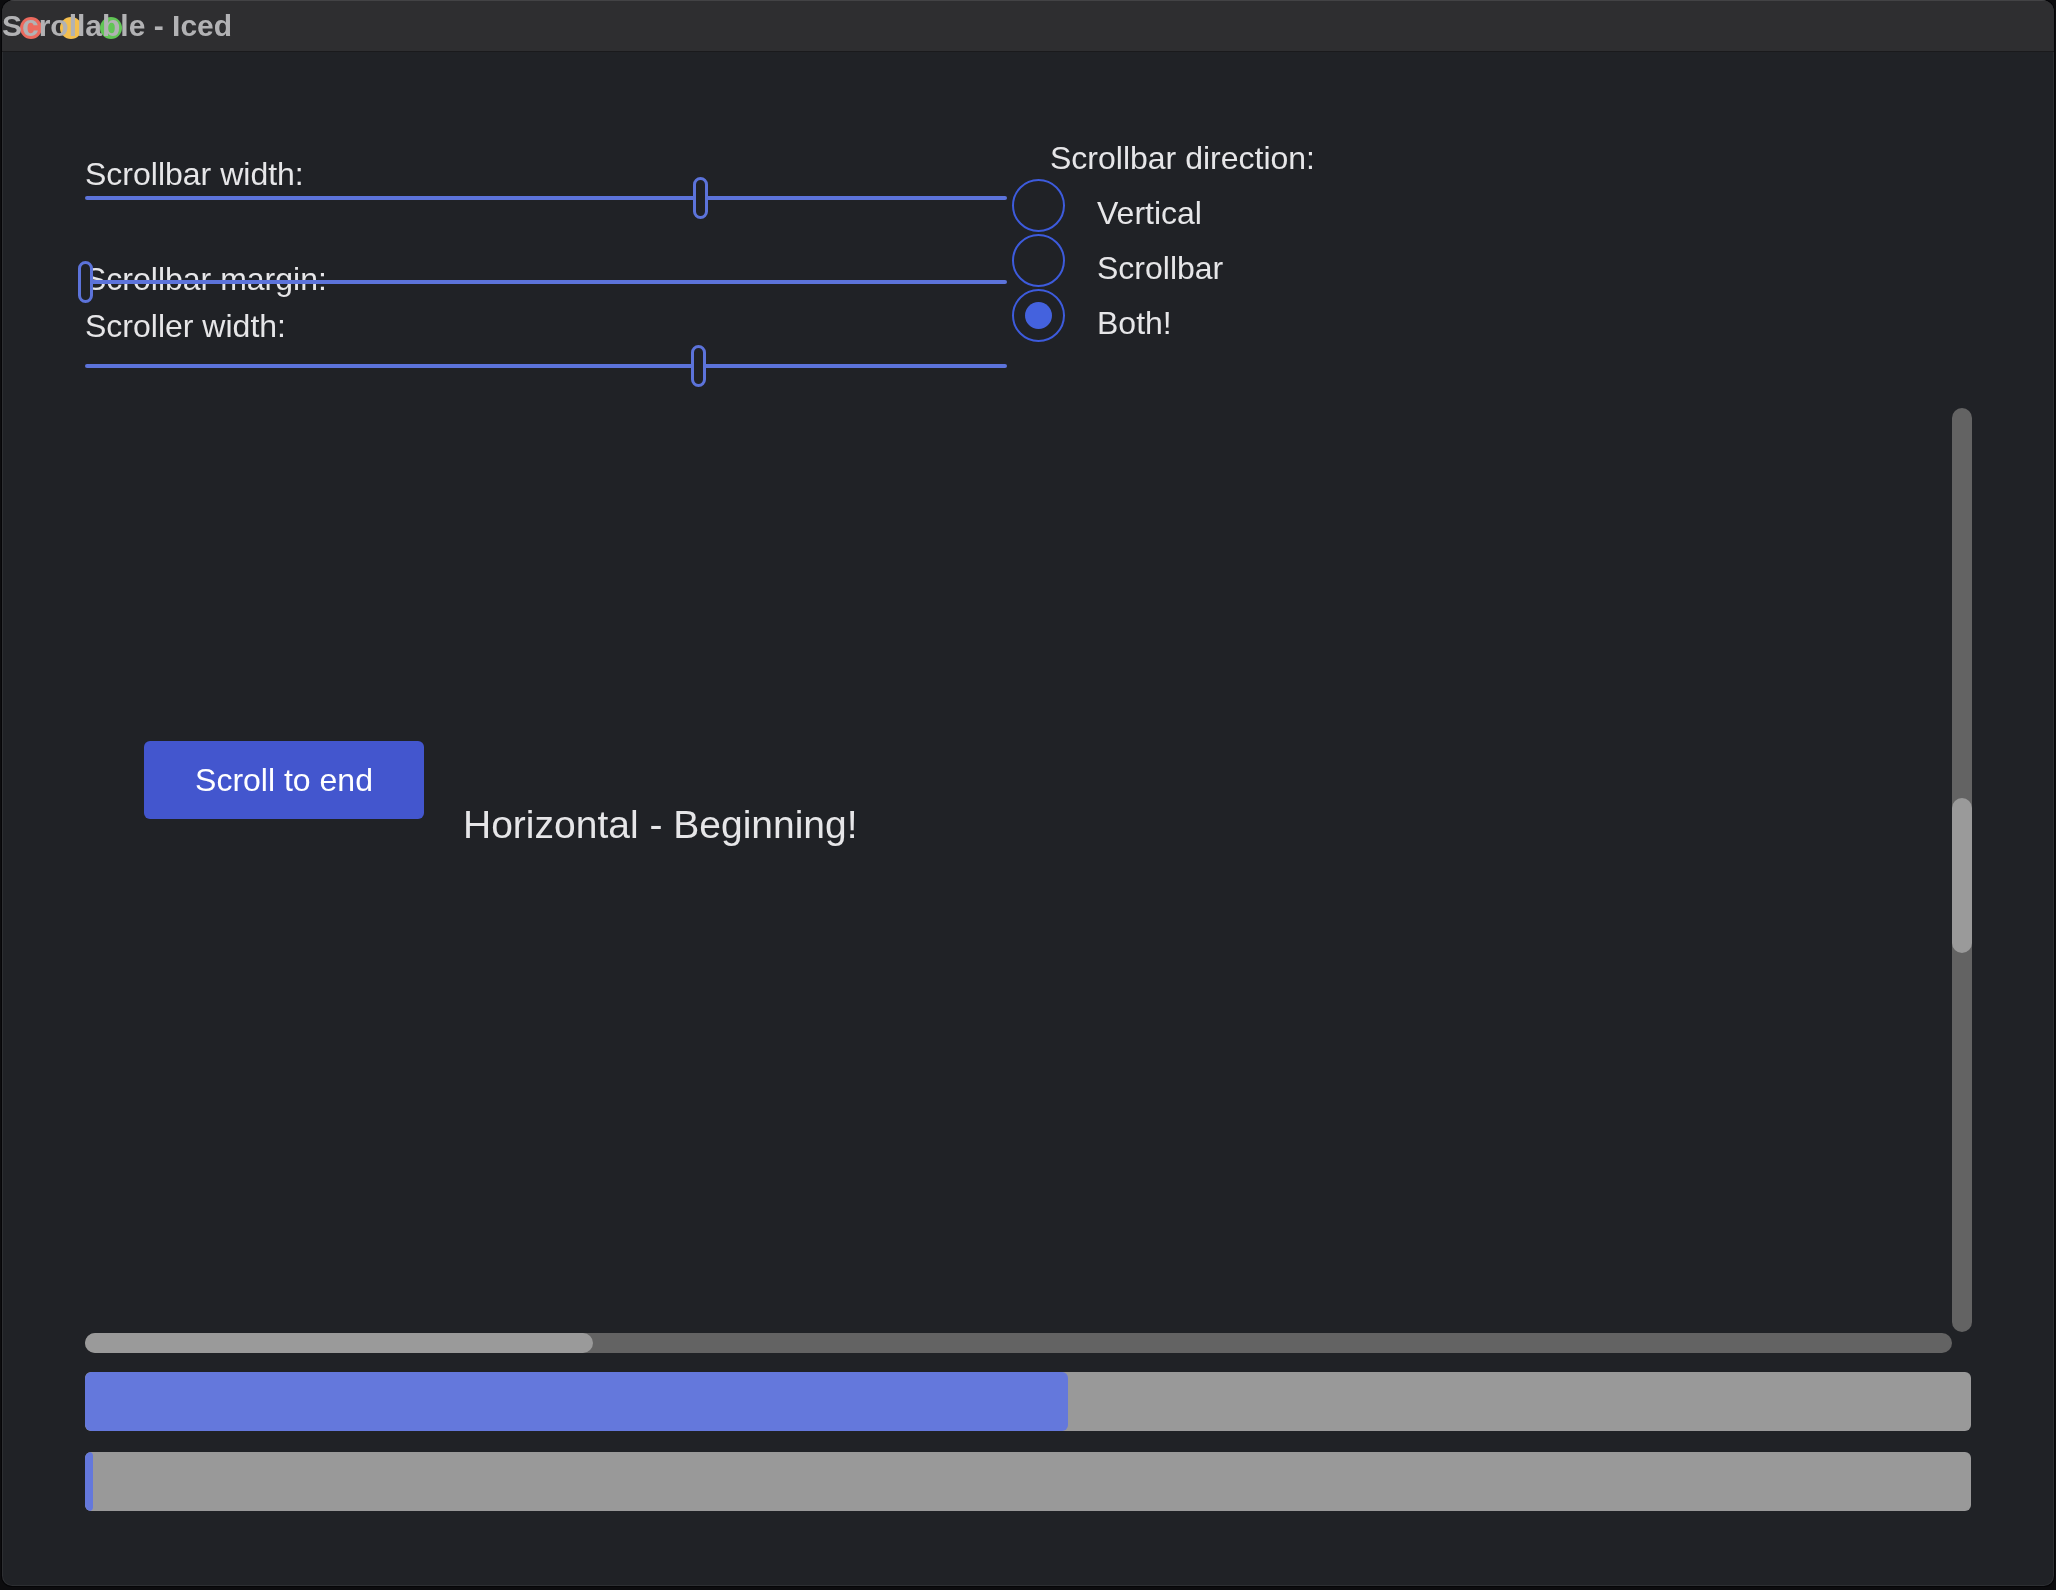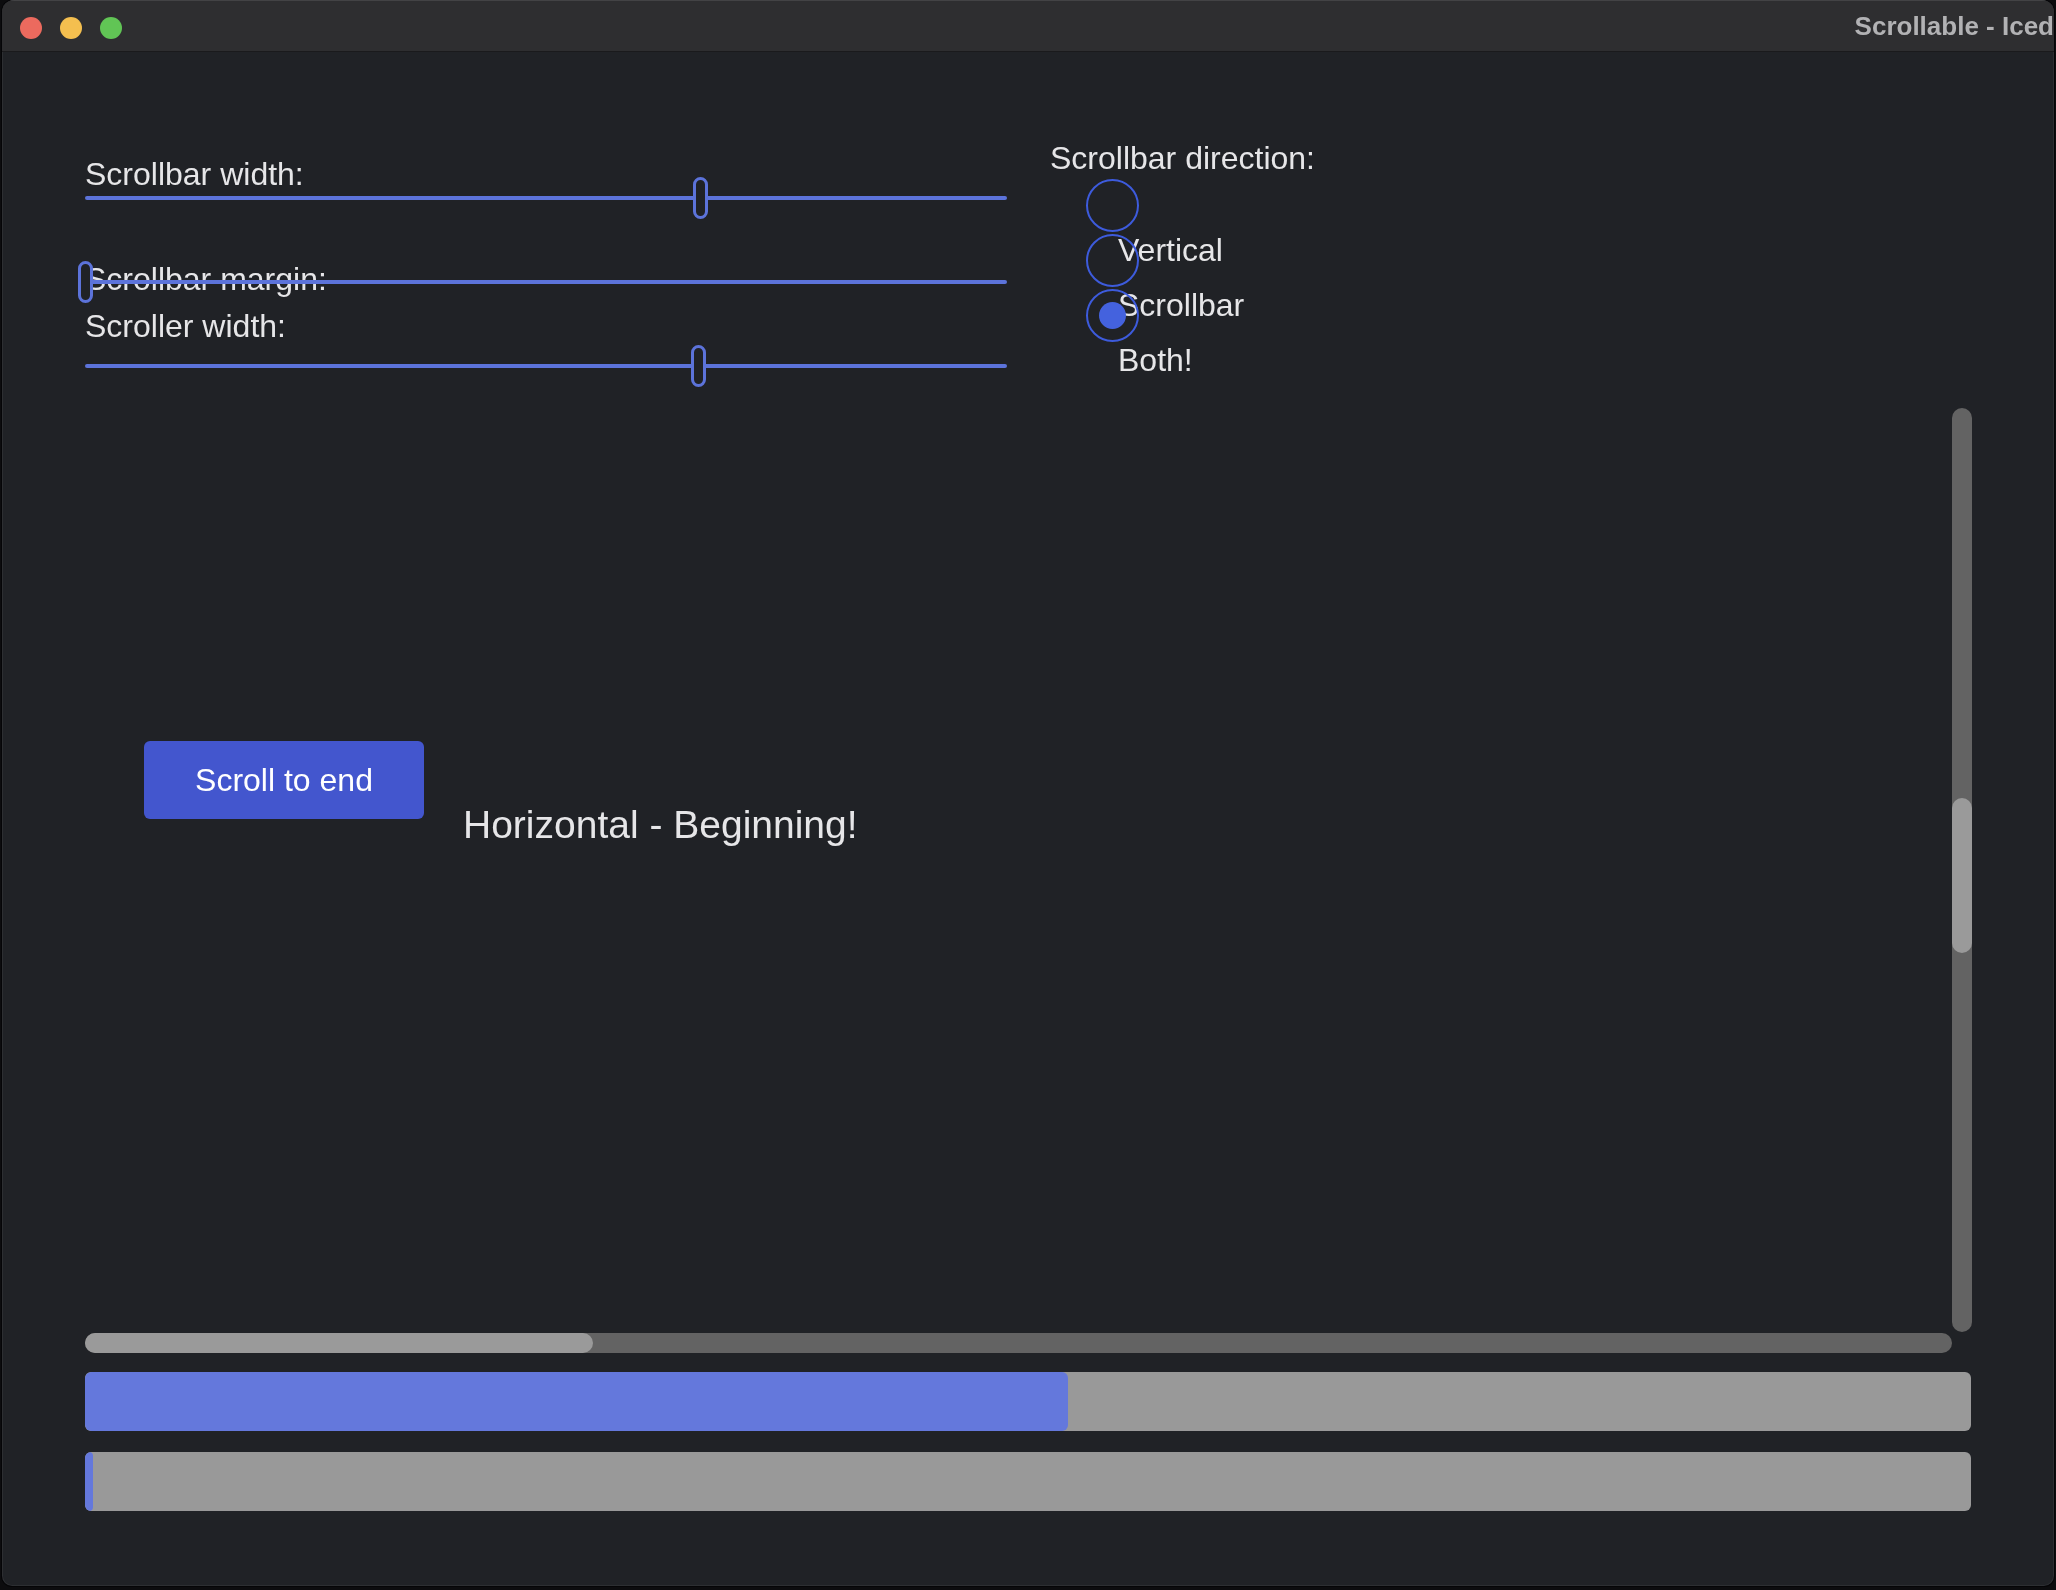--- a/index.html
+++ b/index.html
@@ -23,22 +23,22 @@
     border-bottom:1px solid #1a1a1c;
     box-shadow: inset 0 1px 0 rgba(255,255,255,0.10);
   }
   .traffic { position:absolute; left:18px; top:17px; display:flex; gap:18px; }
   .dot { width:22px; height:22px; border-radius:50%; display:inline-block; }
   .dot.red    { background: var(--traffic_red, #ec6a5e); }
   .dot.yellow { background: var(--traffic_yellow, #f4bf4f); }
   .dot.green  { background: var(--traffic_green, #61c555); }
   .title {
     position:absolute; left:0; right:0; top:0; height:52px;
-    line-height:52px; text-align:right;
-    font-size:26px; font-weight:bold;
+    line-height:52px; text-align:left;
+    font-size:30px; font-weight:bold;
     color: var(--title_text, #b2b2b4);
   }
 
   .label {
     position:absolute;
     font-size:32px; line-height:36px;
     color: var(--text, #e6e6e8);
   }
 
   
@@ -50,21 +50,21 @@
   }
   .slider .handle {
     position:absolute; top:0; width:15px; height:42px;
     margin-left:-7px;
     background: var(--bg, #202226);
     border: 3px solid var(--slider_blue, #5c73da);
     border-radius: 8px;
   }
 
   
-  .radio-row { position:absolute; left:1084px; height:53px; display:flex; align-items:flex-start;flex-direction:column; }
+  .radio-row { position:absolute; left:1010px; height:53px; display:flex; align-items:flex-end; }
   .radio-circle {
     width:53px; height:53px; border-radius:50%;
     border: 2.5px solid var(--radio_blue, #3d5bdc);
     position:relative; flex:0 0 auto;
   }
   .radio-dot {
     display:none;
     position:absolute; left:50%; top:50%; width:27px; height:27px;
     margin:-13.5px 0 0 -13.5px;
     border-radius:50%;

